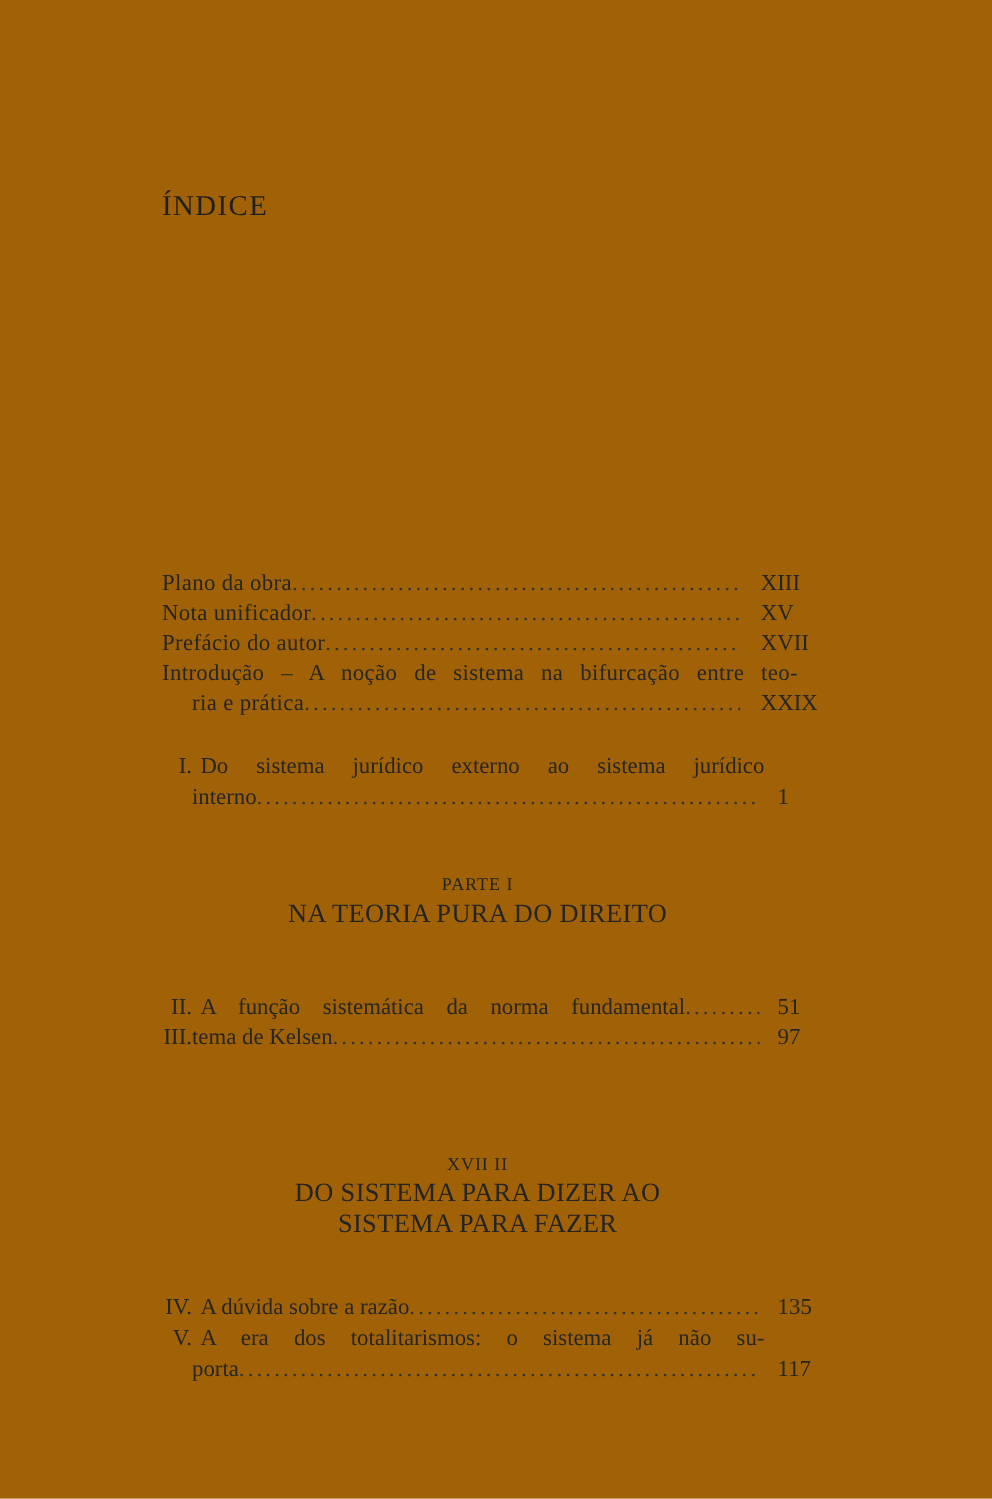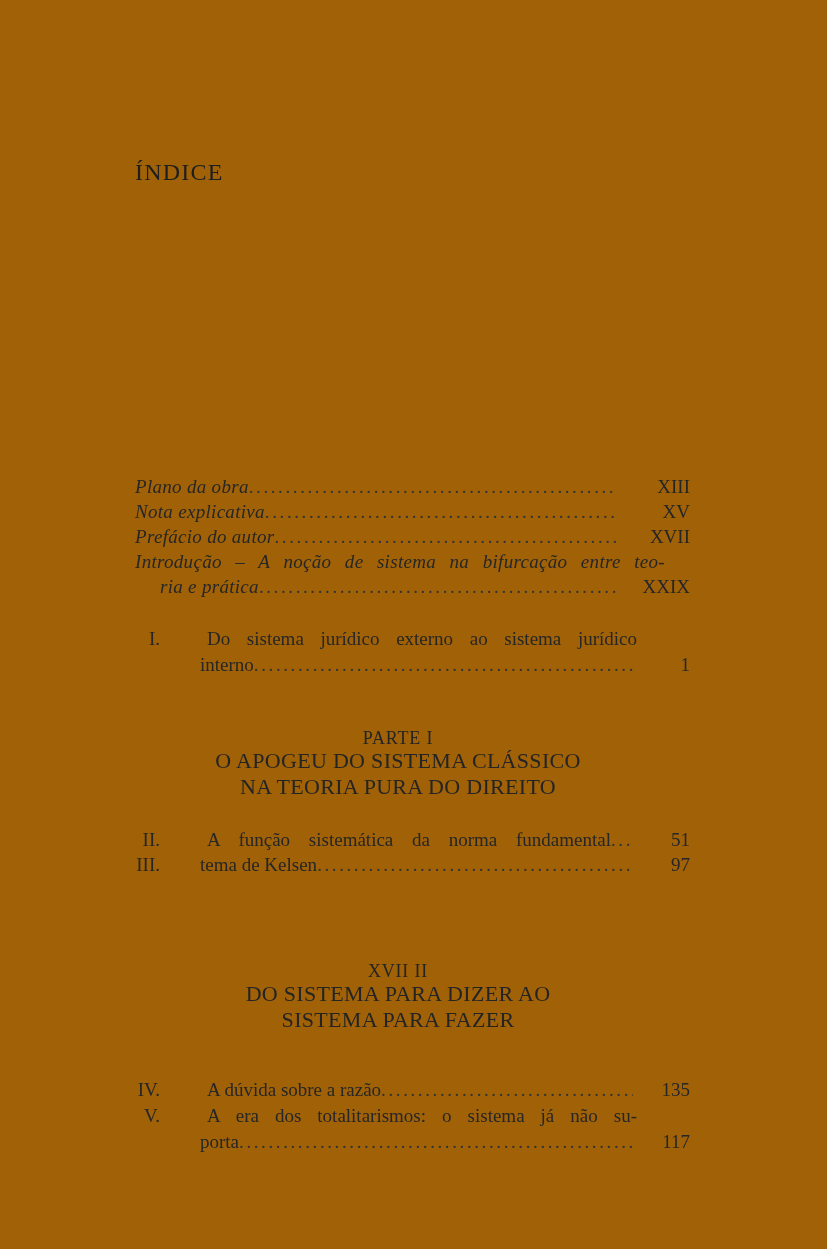--- a/index.html
+++ b/index.html
@@ -47,79 +47,77 @@
     white-space: nowrap;
     font-style: normal;
     color: #333333;
   }
   .dots::after {
     content: "..........................................................................................................................";
     letter-spacing: 2.6px;
   }
   .pg {
     flex: 0 0 auto;
-    text-align: right;
+    text-align: left;
     font-style: normal;
     white-space: nowrap;
   }
   .jline {
     text-align: justify;
     text-align-last: justify;
   }
 
   
   .front-matter {
     top: 474px;
     font-size: 19px;
     line-height: 25px;
   }
   .front-matter .txt,
   .front-matter .jline {
-    font-style: italic;
     letter-spacing: 0.3px;
   }
   .front-matter .dots { margin-right: 17px; }
   .front-matter .pg { min-width: 56px; }
   .front-matter .jline { margin-right: 25px; }
   .front-matter .indent { padding-left: 25px; }
 
   
   .entries {
     font-size: 19px;
   }
   .entry { display: flex; }
   .num {
     flex: 0 0 25px;
     text-align: right;
     white-space: nowrap;
   }
   .ebody {
     flex: 1 1 auto;
     min-width: 0;
-    margin-left: 40px;
   }
   .ebody .first { padding-left: 7px; }
   .ebody .jline { margin-right: 53px; }
   .entries .dots { margin-right: 15px; }
   .entries .pg { min-width: 42px; }
   .ws { word-spacing: 14px; }
 
   .entry-intro { top: 626px; line-height: 26px; }
   .entries-part1 { top: 827px; line-height: 25px; }
   .entries-part2 { top: 1077px; line-height: 26px; }
 
   
   .part {
     text-align: center;
     padding-right: 29px;
     box-sizing: border-box;
     color: #242424;
   }
   .part-label {
-    font-size: 18px;
+    font-size: 15px;
     line-height: 19px;
     letter-spacing: 0.8px;
   }
   .part-title {
     font-size: 22px;
     line-height: 26px;
     letter-spacing: 0.3px;
   }
   .part1 { top: 729px; }
   .part2 { top: 962px; }
@@ -131,21 +129,21 @@
 
   <div class="block index-heading">ÍNDICE</div>
 
   <div class="block front-matter">
     <div class="row">
       <span class="txt">Plano da obra</span>
       <span class="dots"></span>
       <span class="pg">XIII</span>
     </div>
     <div class="row">
-      <span class="txt">Nota explicativa</span>
+      <span class="txt">Nota unificador</span>
       <span class="dots"></span>
       <span class="pg">XV</span>
     </div>
     <div class="row">
       <span class="txt">Prefácio do autor</span>
       <span class="dots"></span>
       <span class="pg">XVII</span>
     </div>
     <div>
       <div class="jline">Introdução – A noção de sistema na bifurcação entre teo-</div>
@@ -166,21 +164,20 @@
           <span class="txt">interno</span>
           <span class="dots"></span>
           <span class="pg">1</span>
         </div>
       </div>
     </div>
   </div>
 
   <div class="block part part1">
     <div class="part-label">PARTE I</div>
-    <div class="part-title">O APOGEU DO SISTEMA CLÁSSICO</div>
     <div class="part-title">NA TEORIA PURA DO DIREITO</div>
   </div>
 
   <div class="block entries entries-part1">
     <div class="entry">
       <span class="num">II.</span>
       <div class="ebody">
         <div class="row">
           <span class="txt first ws">A função sistemática da norma fundamental</span>
           <span class="dots"></span>

